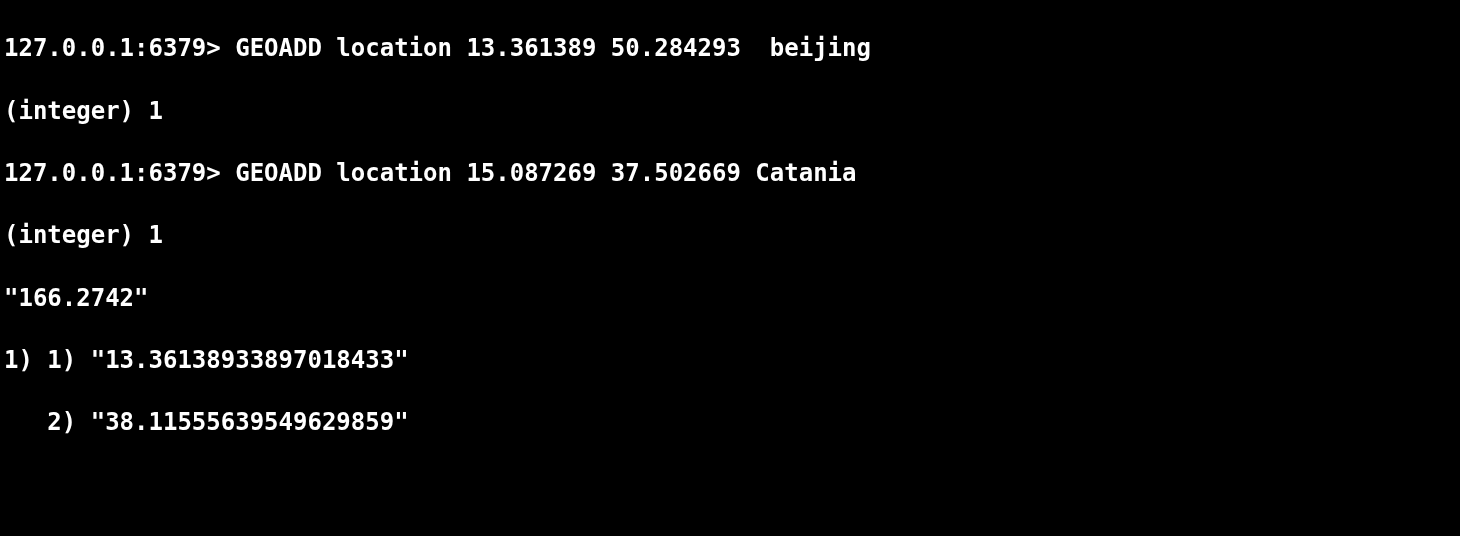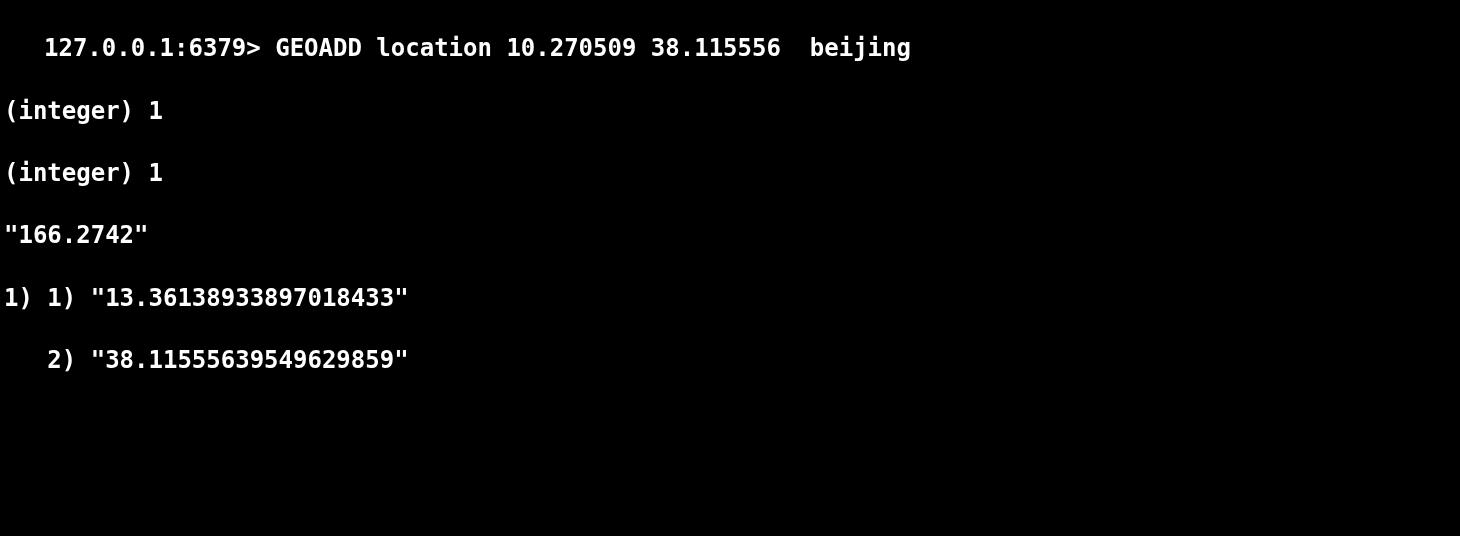--- a/index.html
+++ b/index.html
@@ -20,35 +20,35 @@
       overflow: hidden;
     }
     .terminal {
       white-space: pre;
     }
     .line {
       display: block;
     }
     .prompt {
       display: inline;
-      margin-left: 40px;
     }
     .command {
       display: inline;
     }
     .output {
       display: inline;
     }
   </style>
 </head>
 <body>
 
 <div class="terminal">
-<span class="line"><span class="prompt">127.0.0.1:6379&gt; </span><span class="command">GEOADD location 10.270509 38.115556  beijing</span></span>
+<span class="line"><span class="prompt">127.0.0.1:6379&gt; </span><span class="command">GEOADD location 13.361389 50.284293  beijing</span></span>
 <span class="line"><span class="output">(integer) 1</span></span>
+<span class="line"><span class="prompt">127.0.0.1:6379&gt; </span><span class="command">GEOADD location 15.087269 37.502669 Catania</span></span>
 <span class="line"><span class="output">(integer) 1</span></span>
 <span class="line"><span class="output">"166.2742"</span></span>
 <span class="line"><span class="output">1) 1) "13.36138933897018433"</span></span>
 <span class="line"><span class="output">   2) "38.11555639549629859"</span></span>
 
 
 
 
 
 

